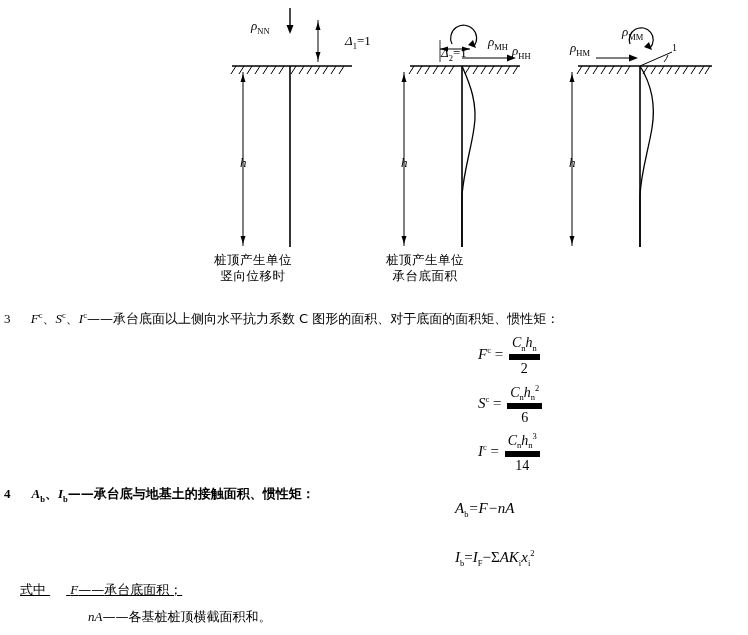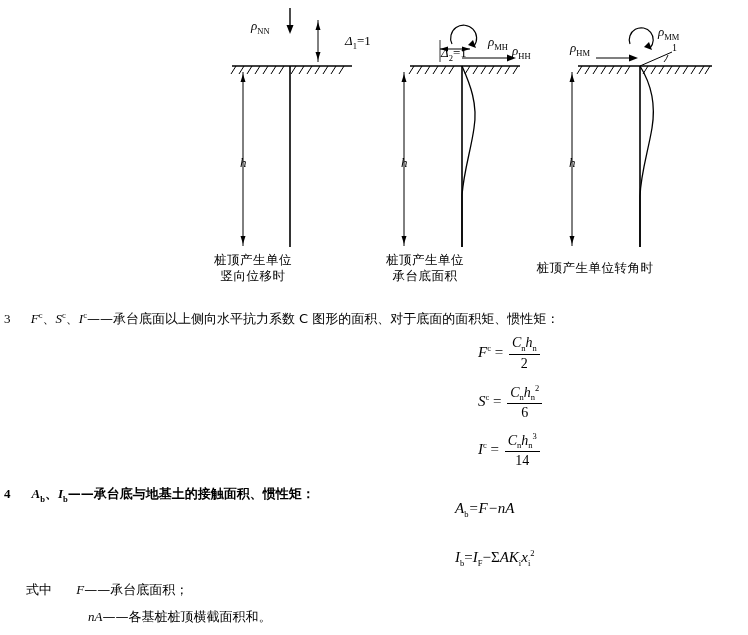--- a/index.html
+++ b/index.html
@@ -83,21 +83,21 @@
   }
   .frac {
     display: inline-block;
     vertical-align: middle;
     text-align: center;
     margin: 0 2px;
   }
   .frac .num {
     display: block;
     padding: 0 3px 1px 3px;
-    border-bottom: 1px solid #000000;
+    border-bottom: 6px solid #000000;
     font-size: 14px;
     text-align: center;
   }
   .frac .den {
     display: block;
     padding: 1px 3px 0 3px;
     font-size: 14px;
     font-style: normal;
   }
   .rmn { font-style: normal; }
@@ -234,39 +234,38 @@
   <div class="lbl" style="left:512px; top:43px;">
     <span>ρ</span><sub>HH</sub>
   </div>
   <div class="lbl" style="left:401px; top:155px;">
     <span>h</span>
   </div>
 
   <div class="lbl" style="left:570px; top:40px;">
     <span>ρ</span><sub>HM</sub>
   </div>
-  <div class="lbl" style="left:622px; top:24px;margin-left:36px;">
+  <div class="lbl" style="left:622px; top:24px;">
     <span>ρ</span><sub>MM</sub>
   </div>
   <div class="lbl" style="left:672px; top:42px; font-style:normal; font-size:10px;">
     <span>1</span>
   </div>
   <div class="lbl" style="left:569px; top:155px;">
     <span>h</span>
   </div>
 
   <div class="cap cap1">
     <div>桩顶产生单位</div>
     <div>竖向位移时</div>
   </div>
   <div class="cap cap2">
     <div>桩顶产生单位</div>
     <div>承台底面积</div>
   </div>
-  <div class="cap cap3">桩顶产生单位转角时</div>
 </div>
 
 <div class="body-text" style="left:4px; top:305px;">
   <span class="serif-rm">3</span>
   <span style="display:inline-block;width:12px"></span>
   <span class="serif-it"><span>F</span><sup>c</sup></span><span>、</span><span class="serif-it"><span>S</span><sup>c</sup></span><span>、</span><span class="serif-it"><span>I</span><sup>c</sup></span><span>——</span><span>承台底面以上侧向水平抗力系数 C 图形的面积、对于底面的面积矩、惯性矩：</span>
 </div>
 
 <div class="eq" style="left:478px; top:335px;">
   <span>F</span><sup>c</sup>
@@ -302,20 +301,20 @@
 </div>
 
 <div class="eq" style="left:455px; top:500px;">
   <span>A</span><sub>b</sub><span>=F−nA</span>
 </div>
 
 <div class="eq" style="left:455px; top:548px;">
   <span>I</span><sub>b</sub><span class="rmn">=</span><span>I</span><sub>F</sub><span class="rmn">−</span><span class="rmn">Σ</span><span>AK</span><sub>i</sub><span>x</span><sub>i</sub><sup>2</sup>
 </div>
 
-<div class="body-text" style="left:26px; top:580px;">
+<div class="body-text" style="left:20px; top:580px;text-decoration:underline;">
   <span>式中</span>
   <span style="display:inline-block;width:16px"></span>
   <span class="serif-it">F</span><span>——</span><span>承台底面积；</span>
 </div>
 <div class="body-text" style="left:88px; top:607px;">
   <span class="serif-it">nA</span><span>——</span><span>各基桩桩顶横截面积和。</span>
 </div>
 
 </body></html>

